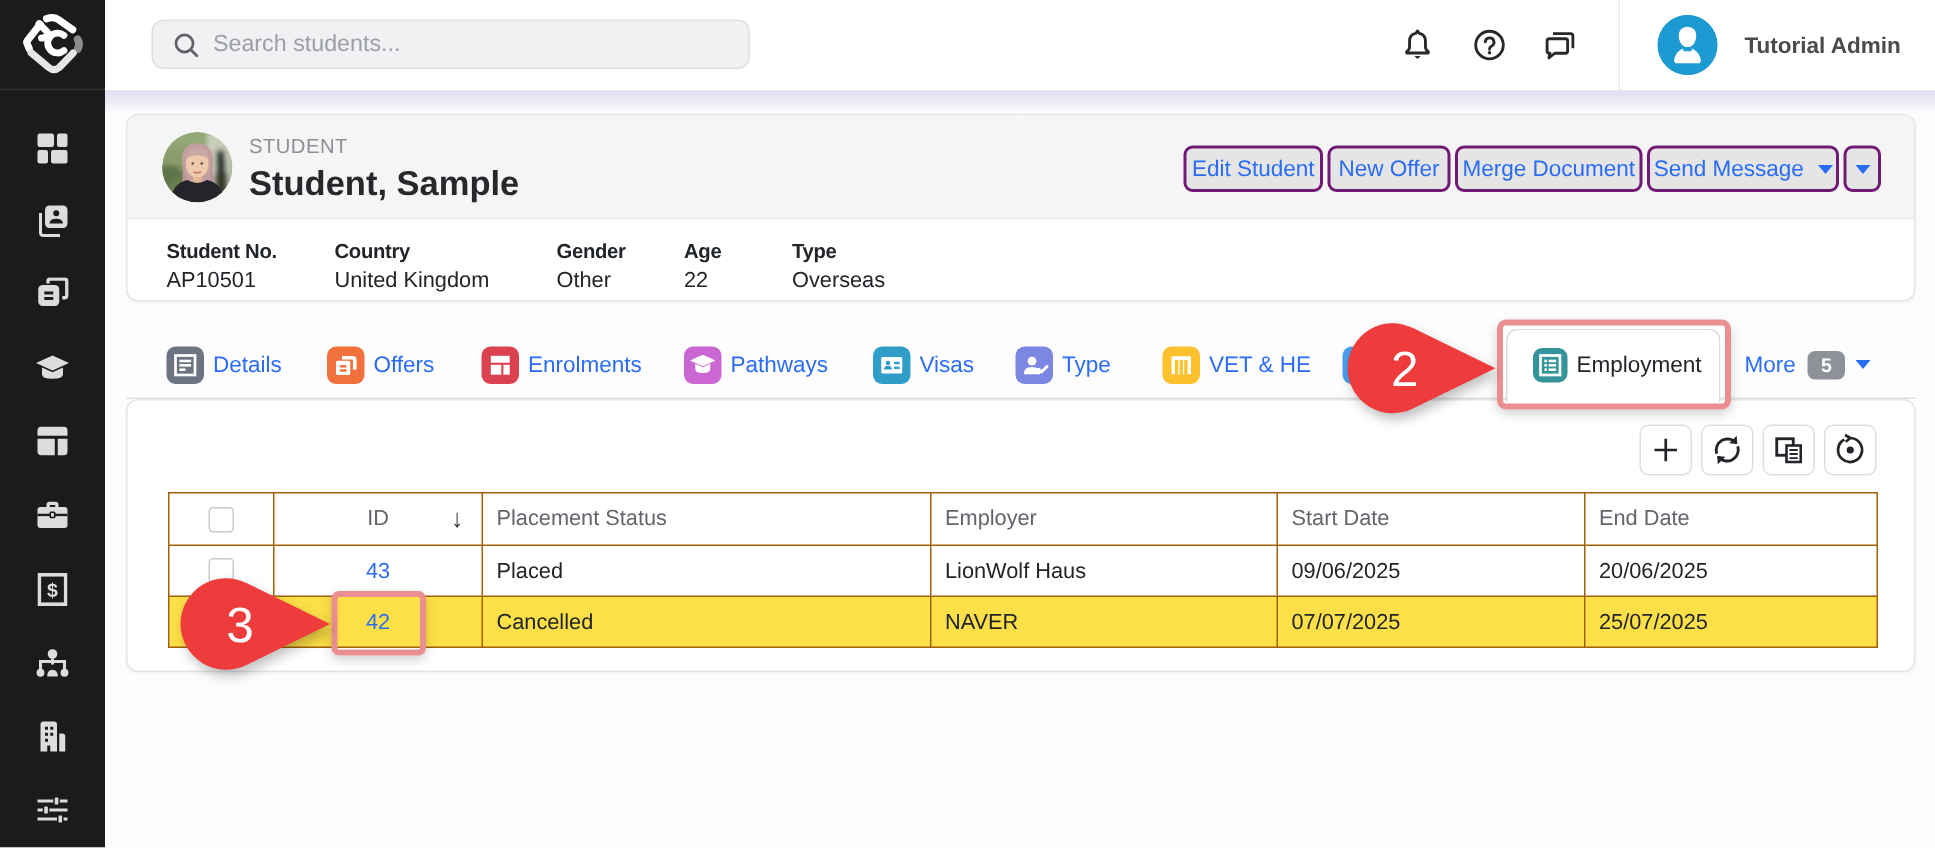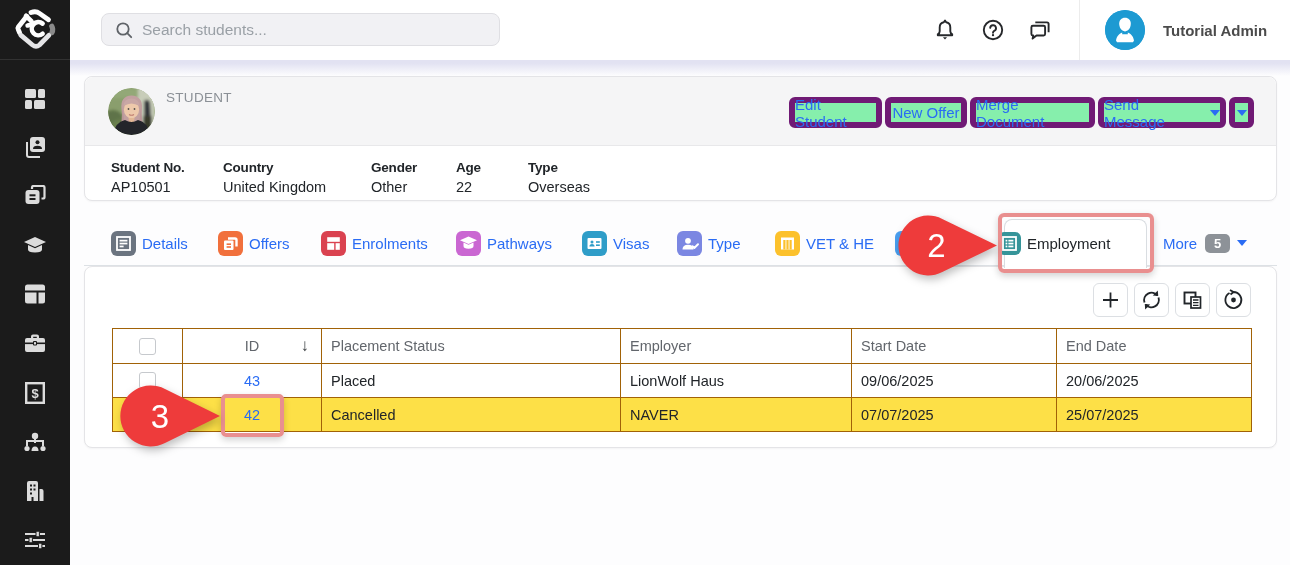--- a/index.html
+++ b/index.html
@@ -26,21 +26,21 @@
       font-size:15px; font-weight:bold; color:#4b4b4b; }
 
   
   #card1 { left:84px; top:76px; width:1193px; height:125px; background:#fff;
       border:1px solid #e4e4e7; border-radius:8px; box-shadow:0 1px 2px rgba(0,0,0,.04); z-index:2; }
   #card1top { left:0; top:0; width:100%; height:69px; background:#f5f5f6; border-radius:8px 8px 0 0;
       border-bottom:1px solid #e8e8ea; }
   #savatar { left:23px; top:11px; width:47px; height:47px; border-radius:50%; overflow:hidden; }
   .lbl-student { left:81px; top:13px; font-size:13.5px; color:#8b9096; letter-spacing:.3px; }
   .name { left:81px; top:32px; font-size:23px; font-weight:bold; color:#26282c; }
-  .btn { top:20px; height:31px; border:6px solid #701a75; border-radius:6px; background:#86efac;
+  .btn { top:20px; height:31px; border:2px solid #701a75; border-radius:6px; background:#e5e5e5;
       color:#2a6cf4; font-size:15px; display:flex; align-items:center; justify-content:center; }
   .info-lbl { top:83px; font-size:13.5px; font-weight:bold; color:#212529; letter-spacing:-0.2px; }
   .info-val { top:102px; font-size:14.5px; color:#212529; }
 
   
   #tabline { left:84px; top:265px; width:1193px; height:1px; background:#dde1e5; z-index:1; }
   .tab { top:230px; height:26px; display:flex; align-items:center; z-index:2; }
   .tabico { width:25px; height:25px; border-radius:6px; margin-right:6px; position:relative; flex:none; }
   .tabtxt { font-size:15px; color:#2a6cf4; }
   #activetab { left:1004px; top:219px; width:143px; height:49px; background:#fff;
@@ -236,20 +236,21 @@
         <path d="M15.5 18 Q16 10.5 23.5 10.5 Q31 10.5 31.5 18 Q27 15.5 23.5 15.5 Q20 15.5 15.5 18 Z" fill="#c9a7a5"></path>
         <circle cx="20.5" cy="21" r="0.9" fill="#57504c"></circle>
         <circle cx="26.5" cy="21" r="0.9" fill="#57504c"></circle>
         <path d="M21 26.5 Q23.5 28 26 26.5" stroke="#c07f72" stroke-width="1.1" fill="none"></path>
         <path d="M20.5 30 L26.5 30 L26 34 L21 34 Z" fill="#e2b795"></path>
         <path d="M5 47 Q7 34 17 32 Q23.5 36 30 32 Q40 34 42 47 Z" fill="#23252a"></path>
       </g>
     </svg>
   </div>
   <div class="abs lbl-student">STUDENT</div>
+  <div class="abs name">Student, Sample</div>
   <div class="abs btn" style="left:704px; width:93px;">Edit Student</div>
   <div class="abs btn" style="left:800px; width:82px;">New Offer</div>
   <div class="abs btn" style="left:1013px; width:128px;">Send Message <span class="caret"></span></div>
   <div class="abs btn" style="left:885px; width:125px;">Merge Document</div>
   <div class="abs btn" style="left:1144px; width:25px;">
       <span class="caret" style="margin:0"></span>
     </div>
   <div class="abs info-lbl" style="left:26px;">Student No.</div>
   <div class="abs info-val" style="left:26px;">AP10501</div>
   <div class="abs info-lbl" style="left:138px;">Country</div>
@@ -343,21 +344,21 @@
       <rect x="14.5" y="9" width="2.2" height="9.5" fill="#fcc12c"></rect>
     </svg>
   </div>
   <span class="tabtxt">VET &amp; HE</span>
 </div>
 
 <div class="abs tab" style="left:895px;">
   <div class="tabico" style="background:#4a9ff0;"></div>
 </div>
 
-<div class="abs tab" style="left:998px; z-index:4;">
+<div class="abs tab" style="left:1022px; z-index:4;">
   <div class="tabico" style="background:#359499; width:23px; height:23px;">
     <svg width="23" height="23" viewBox="0 0 23 23">
       <rect x="5" y="5" width="13" height="13" fill="none" stroke="#fff" stroke-width="1.8"></rect>
       <rect x="7.6" y="7.8" width="1.7" height="1.7" fill="#fff"></rect>
         <rect x="10.4" y="7.8" width="5" height="1.7" fill="#fff"></rect>
       <rect x="7.6" y="10.7" width="1.7" height="1.7" fill="#fff"></rect>
         <rect x="10.4" y="10.7" width="5" height="1.7" fill="#fff"></rect>
       <rect x="7.6" y="13.6" width="1.7" height="1.7" fill="#fff"></rect>
         <rect x="10.4" y="13.6" width="5" height="1.7" fill="#fff"></rect>
     </svg>

